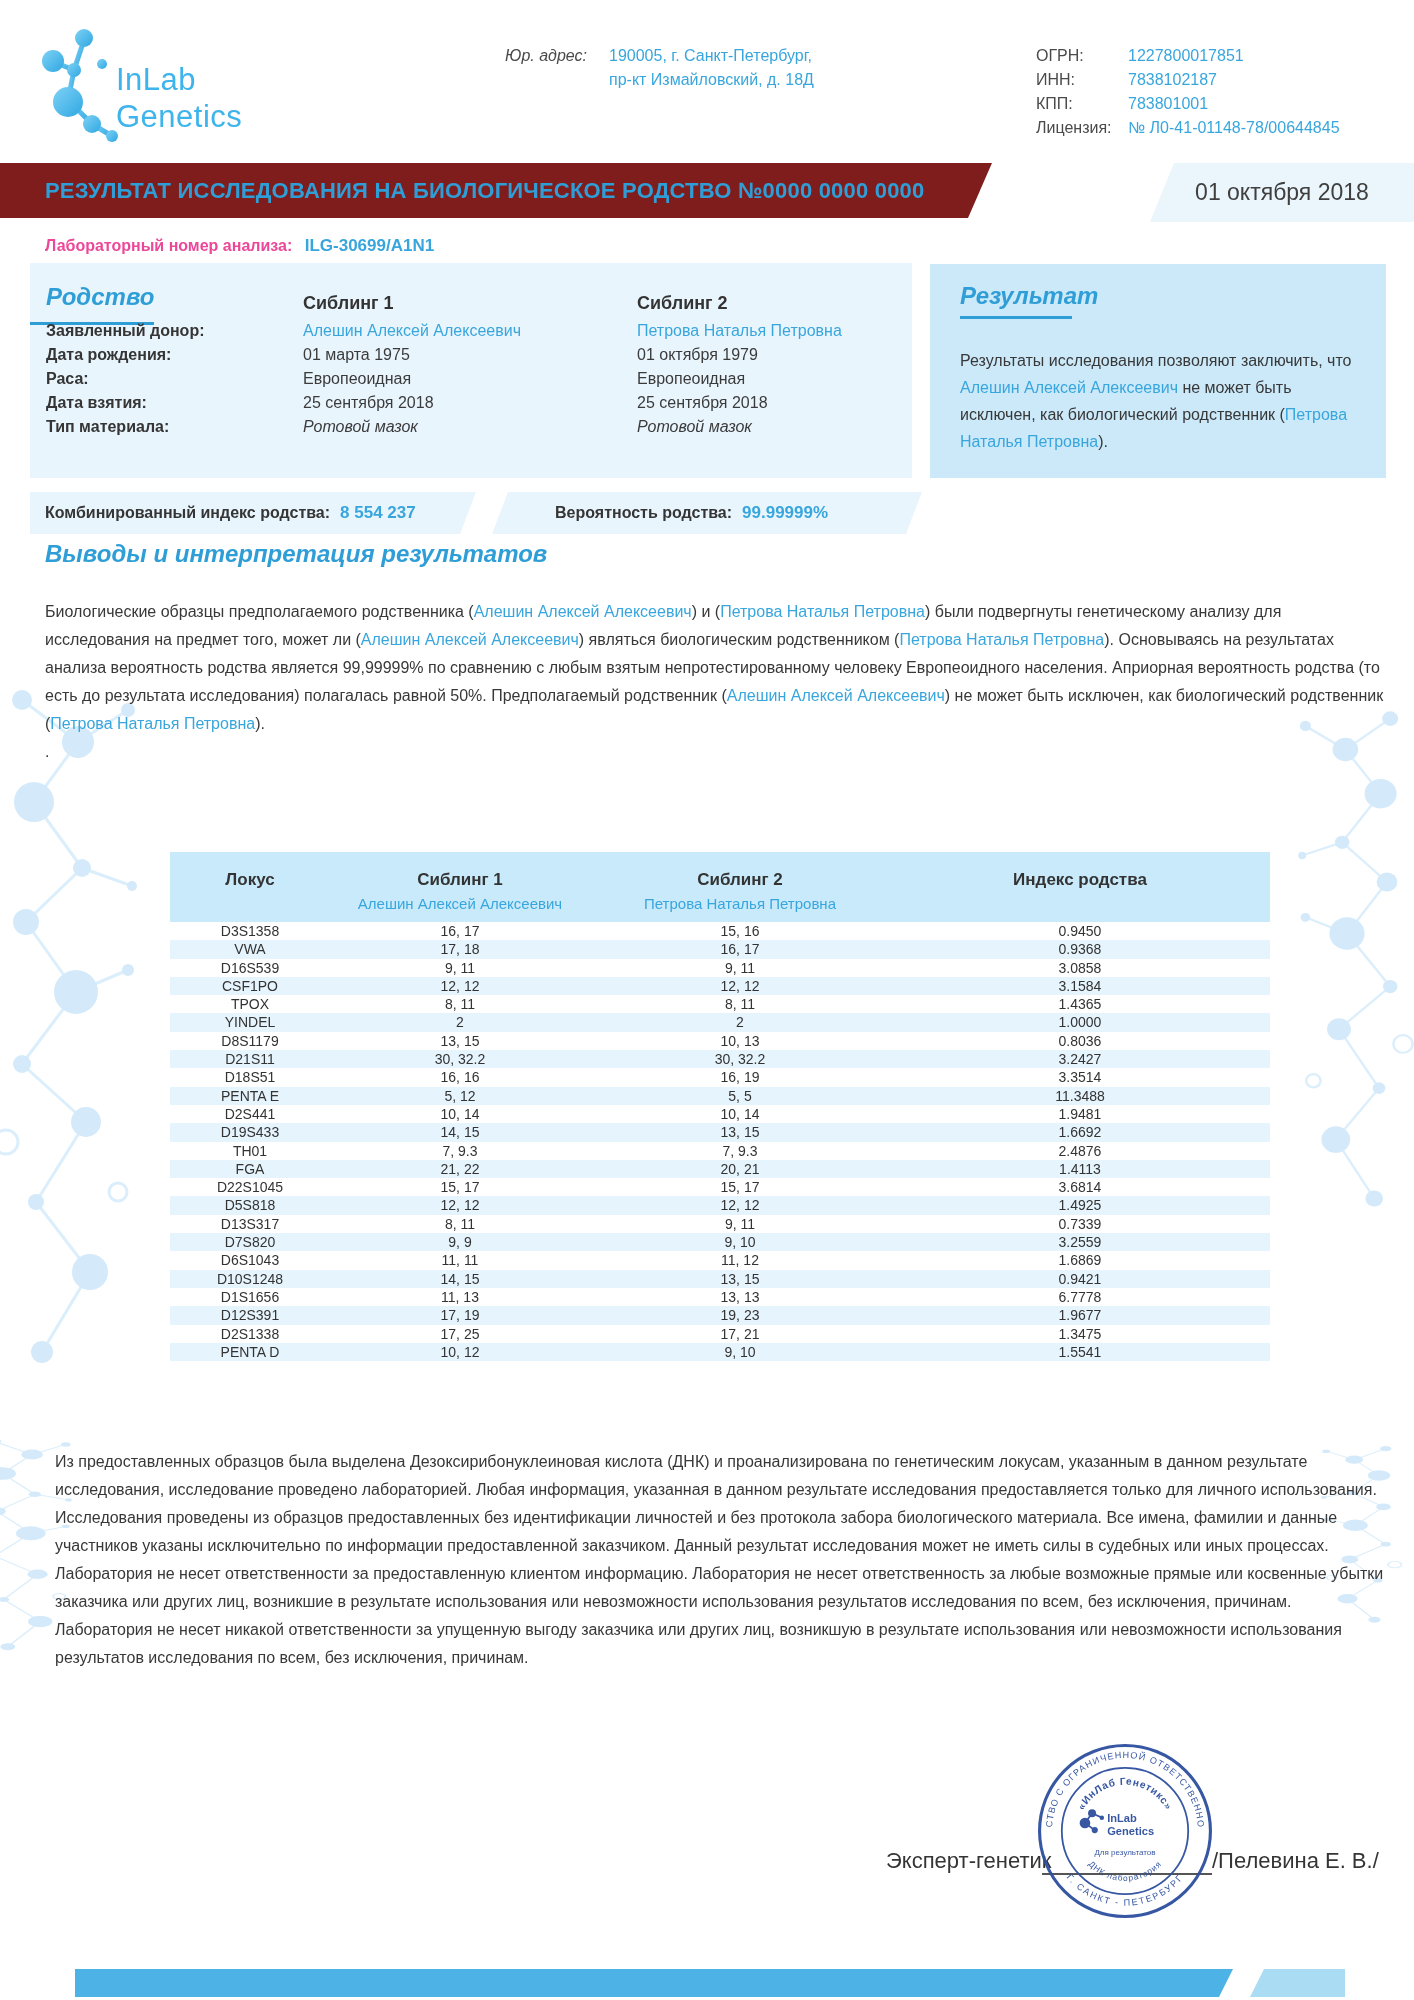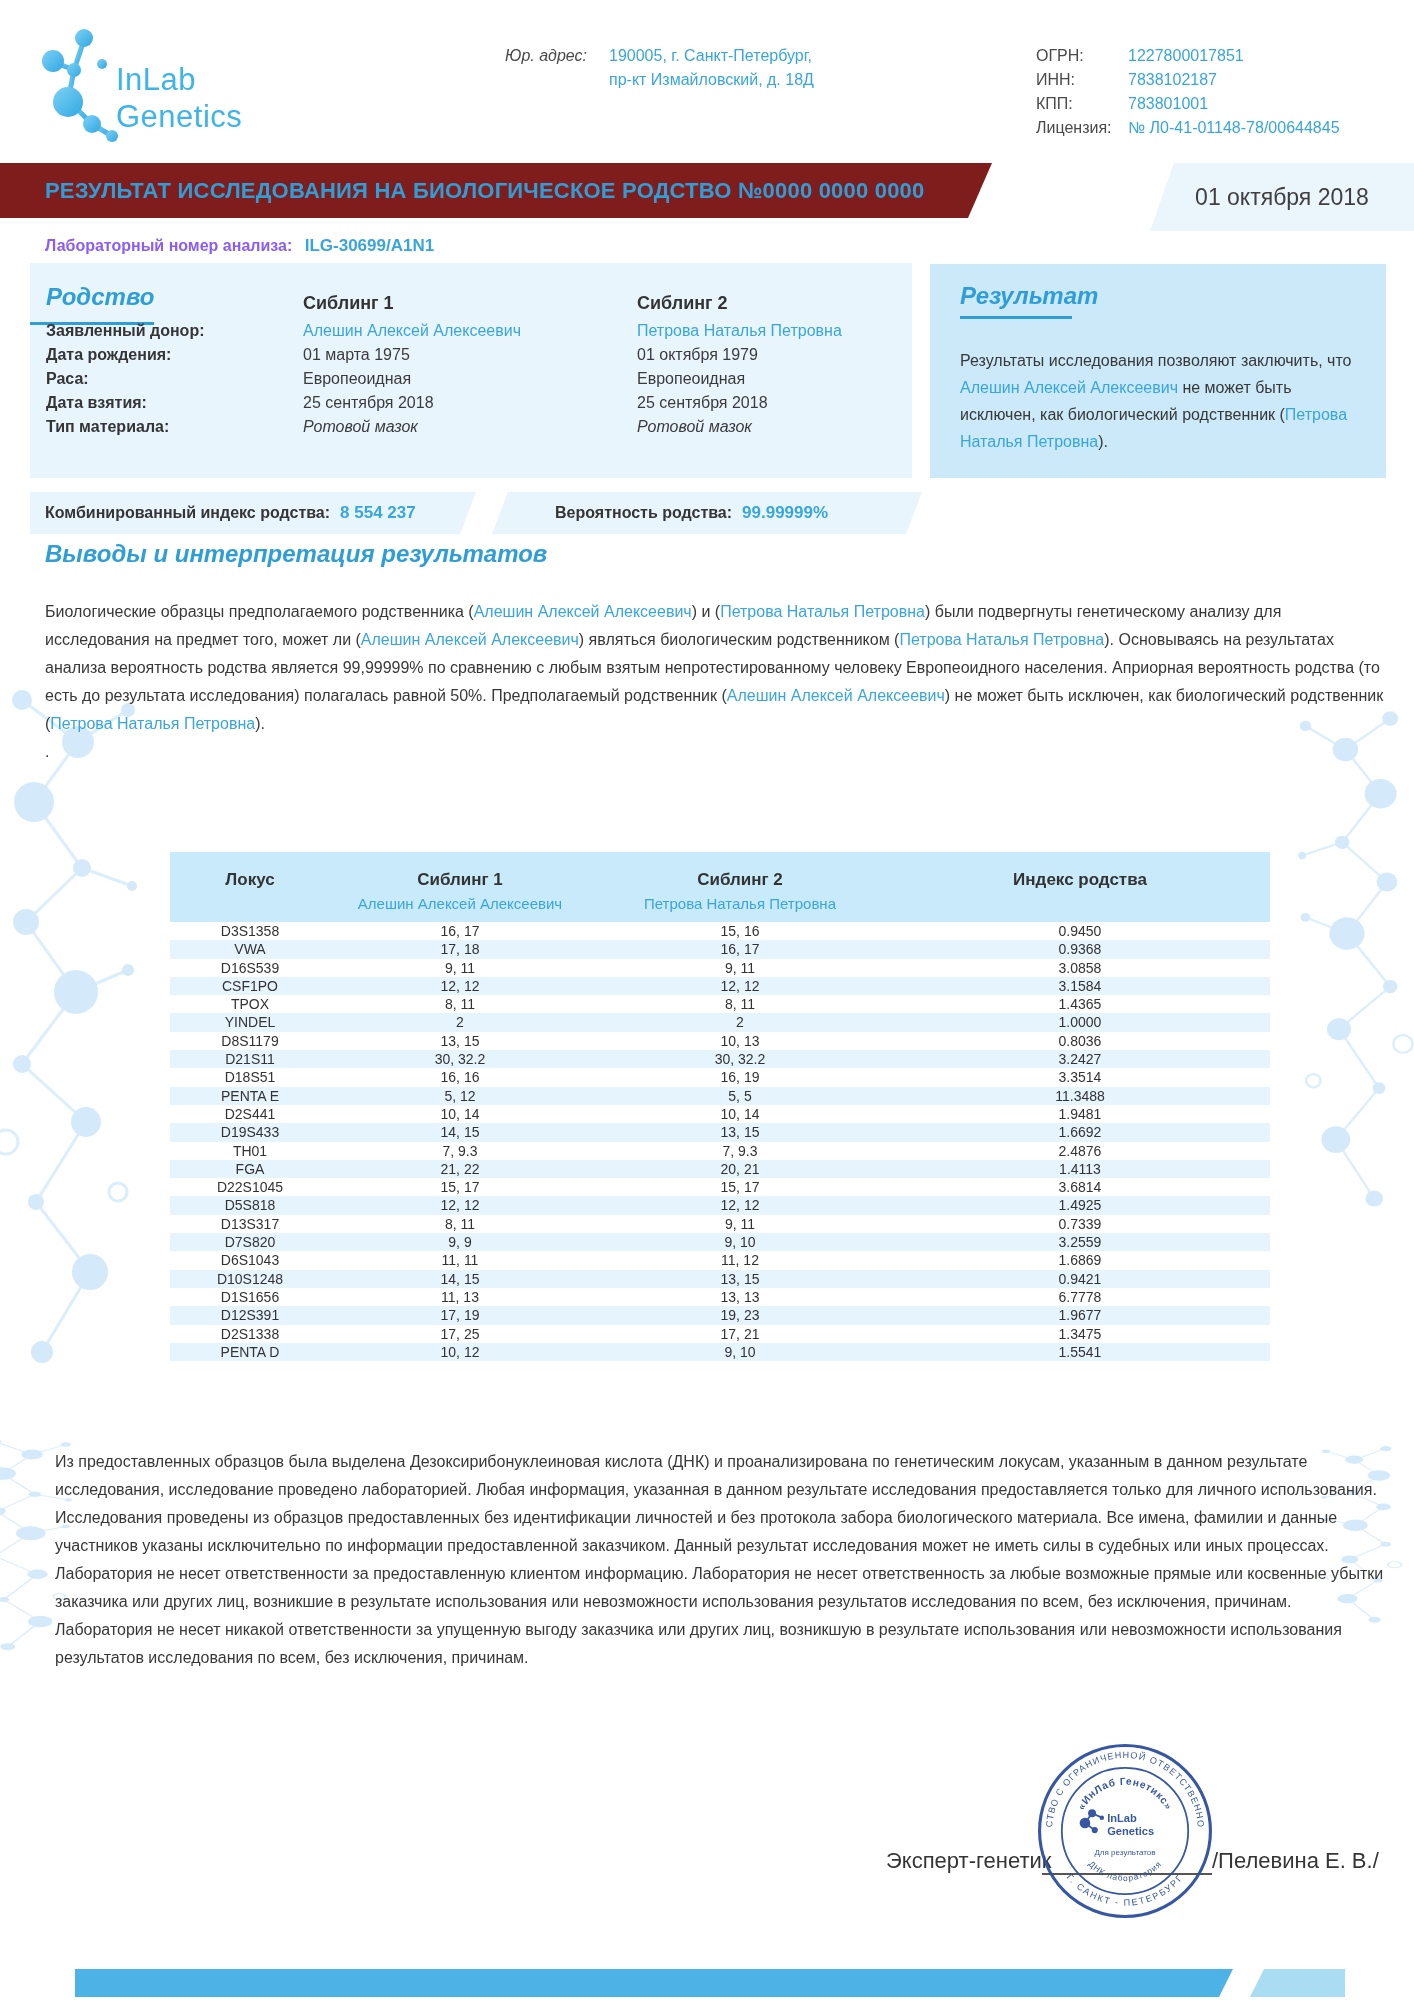--- a/index.html
+++ b/index.html
@@ -34,28 +34,28 @@
   .registry{position:absolute;left:1036px;top:44px;z-index:2;}
   .reg-row{display:flex;line-height:24px;}
   .reg-label{color:#4a4a4a;font-size:16px;width:92px;}
   .reg-value{font-size:16px;color:var(--accent);white-space:nowrap;}
 
   
   .title-band{position:absolute;left:0;top:163px;width:992px;height:55px;background:#7f1d1d;
     clip-path:polygon(0 0,100% 0,calc(100% - 24px) 100%,0 100%);
     display:flex;align-items:center;padding-left:45px;z-index:1;}
   .title-band span{font-size:22px;font-weight:bold;color:var(--accent-deep);letter-spacing:.2px;white-space:nowrap;}
-  .date-band{position:absolute;left:1150px;top:163px;width:264px;height:68px;background:#eaf5fc;
+  .date-band{position:absolute;left:1150px;top:163px;width:264px;height:59px;background:#eaf5fc;
     clip-path:polygon(24px 0,100% 0,100% 100%,0 100%);
     display:flex;align-items:center;justify-content:center;z-index:1;}
   .date-band span{font-size:23px;color:#3f3f3f;}
 
   
   .lab-number{position:absolute;left:45px;top:236px;font-size:16px;z-index:2;}
-  .lab-label{font-weight:bold;color:#8b5cf6;}
+  .lab-label{font-weight:bold;color:#ec4899;}
   .lab-value{font-weight:bold;font-size:17px;color:var(--accent);margin-left:8px;}
 
   
   .kinship-panel{position:absolute;left:30px;top:263px;width:882px;height:215px;background:var(--panel);z-index:1;}
   .section-title{font-size:24px;font-weight:bold;font-style:italic;color:var(--accent-deep);}
   .kp-title{position:absolute;left:16px;top:20px;}
   .kp-underline{position:absolute;left:0;top:59px;width:124px;height:3px;background:var(--accent-deep);}
   .col-header{position:absolute;top:30px;font-size:18px;font-weight:bold;color:#333;}
   .col1h{left:273px;}
   .col2h{left:607px;}

